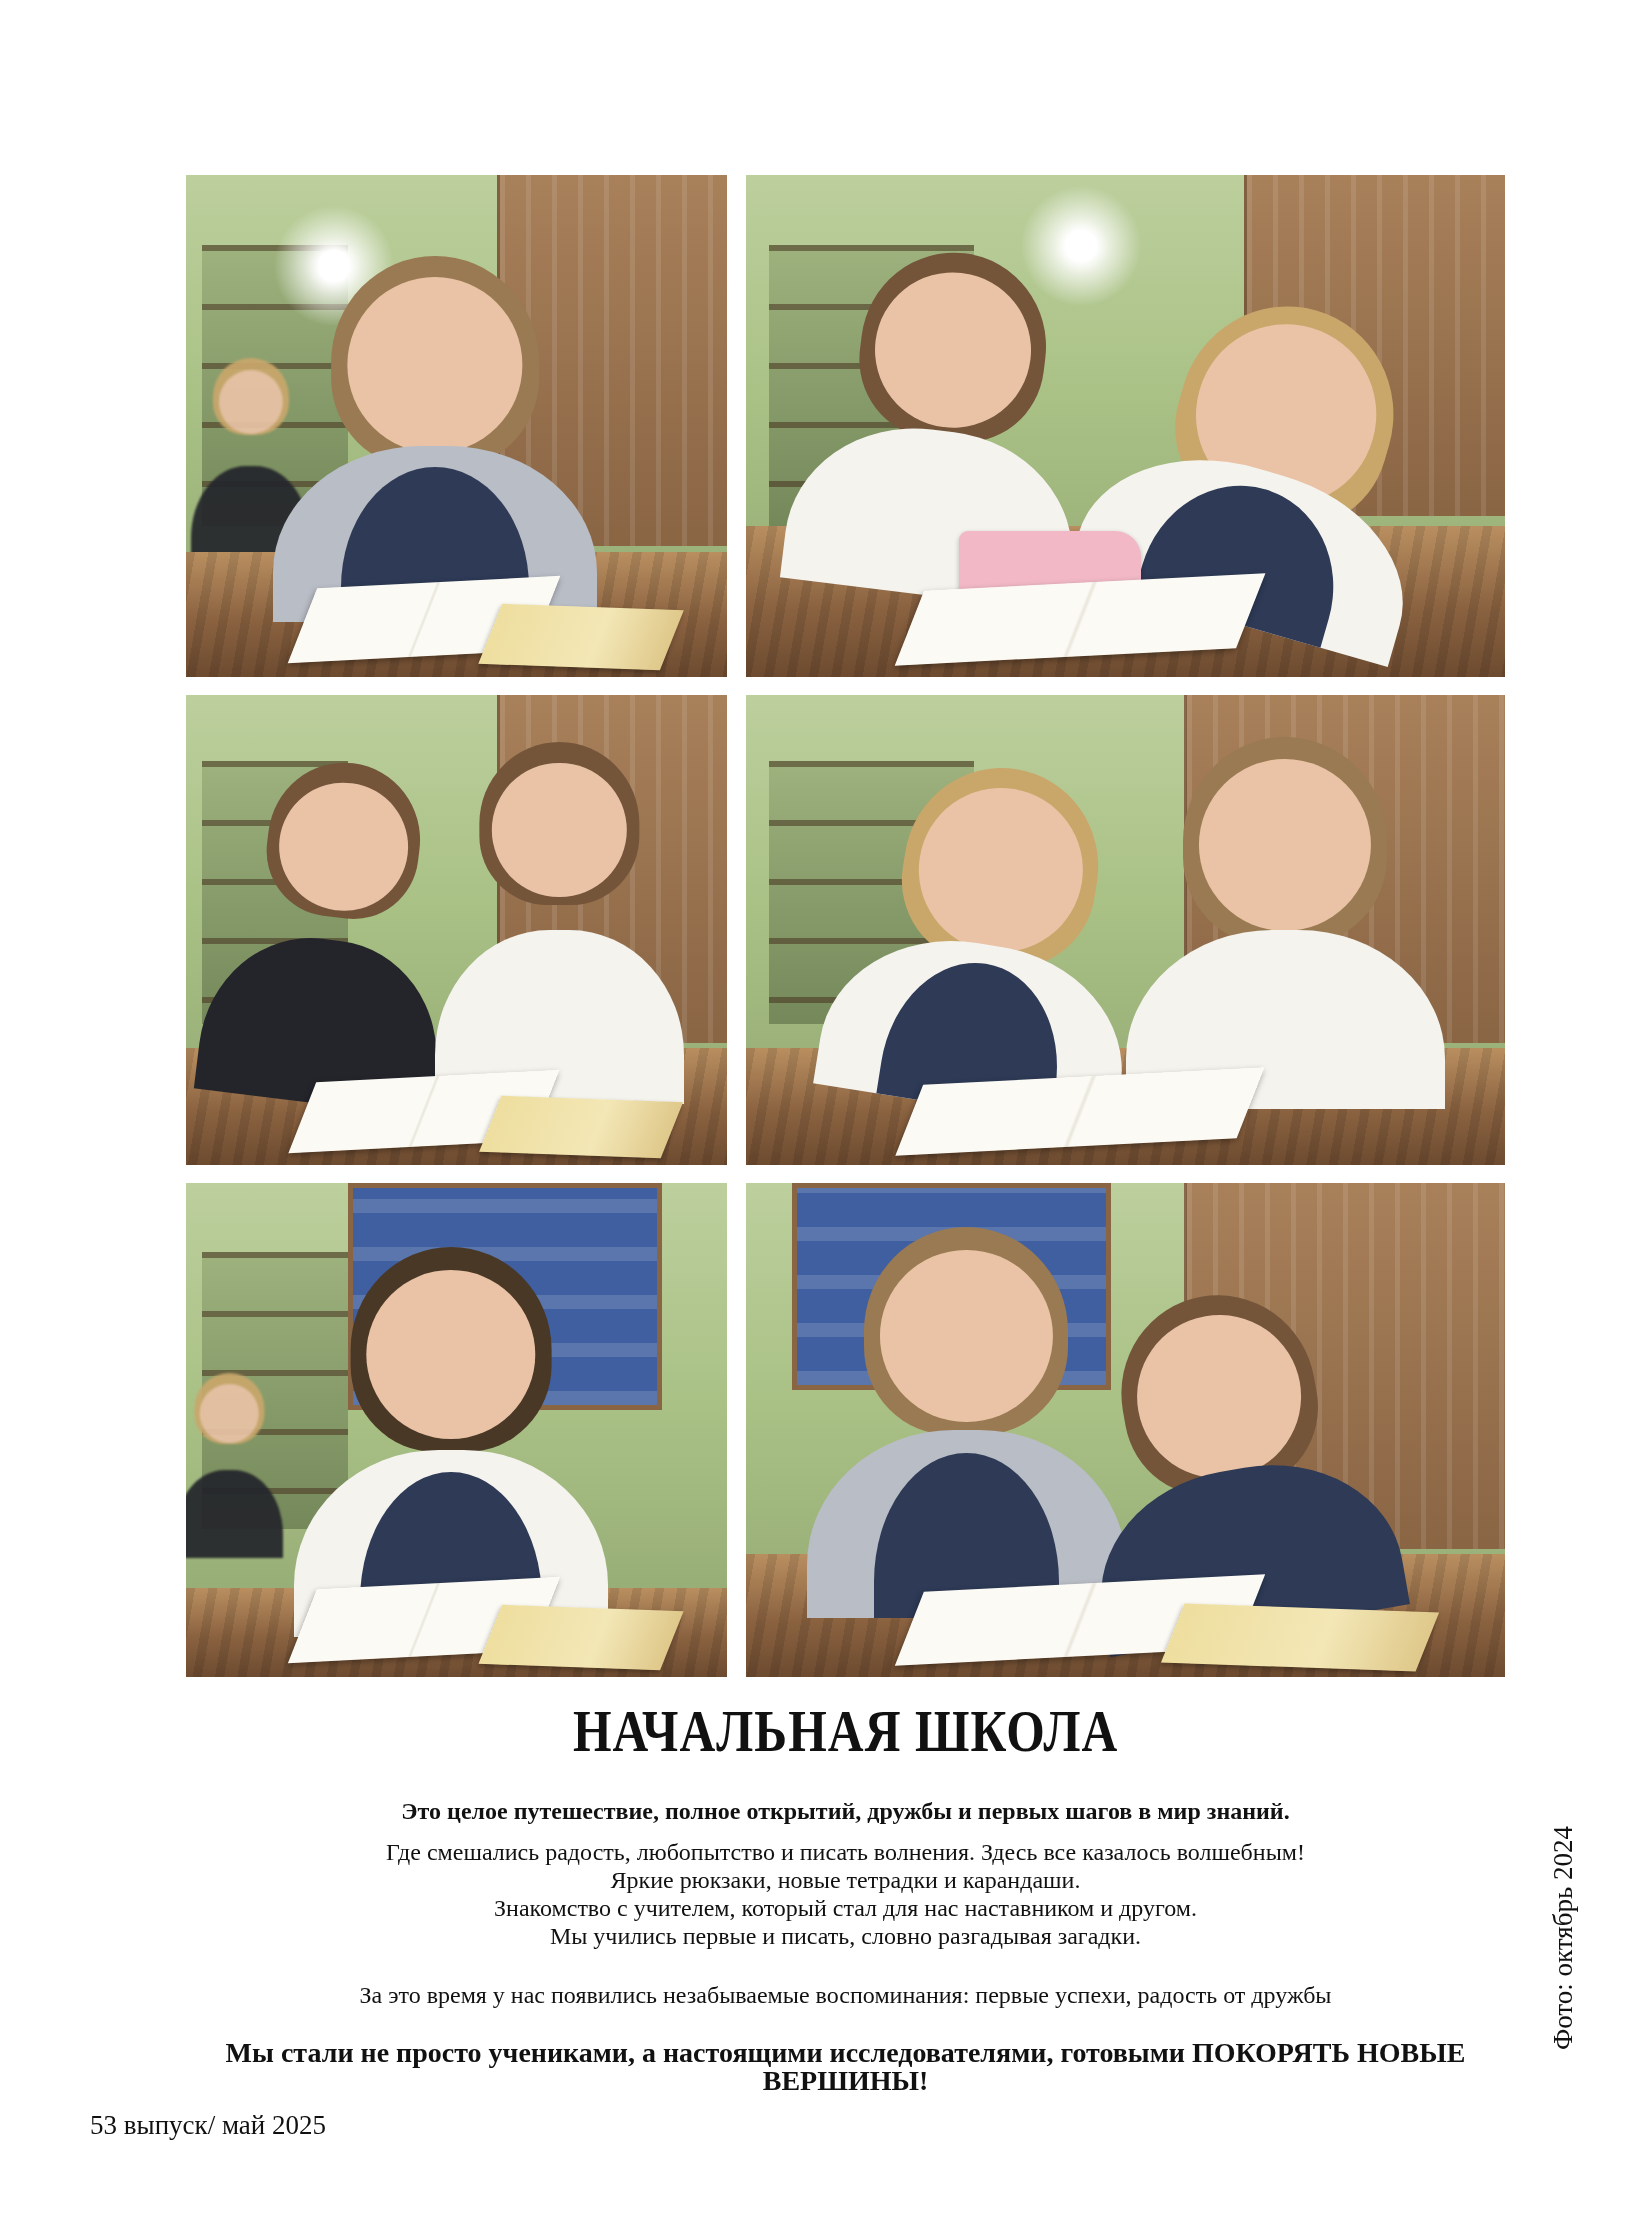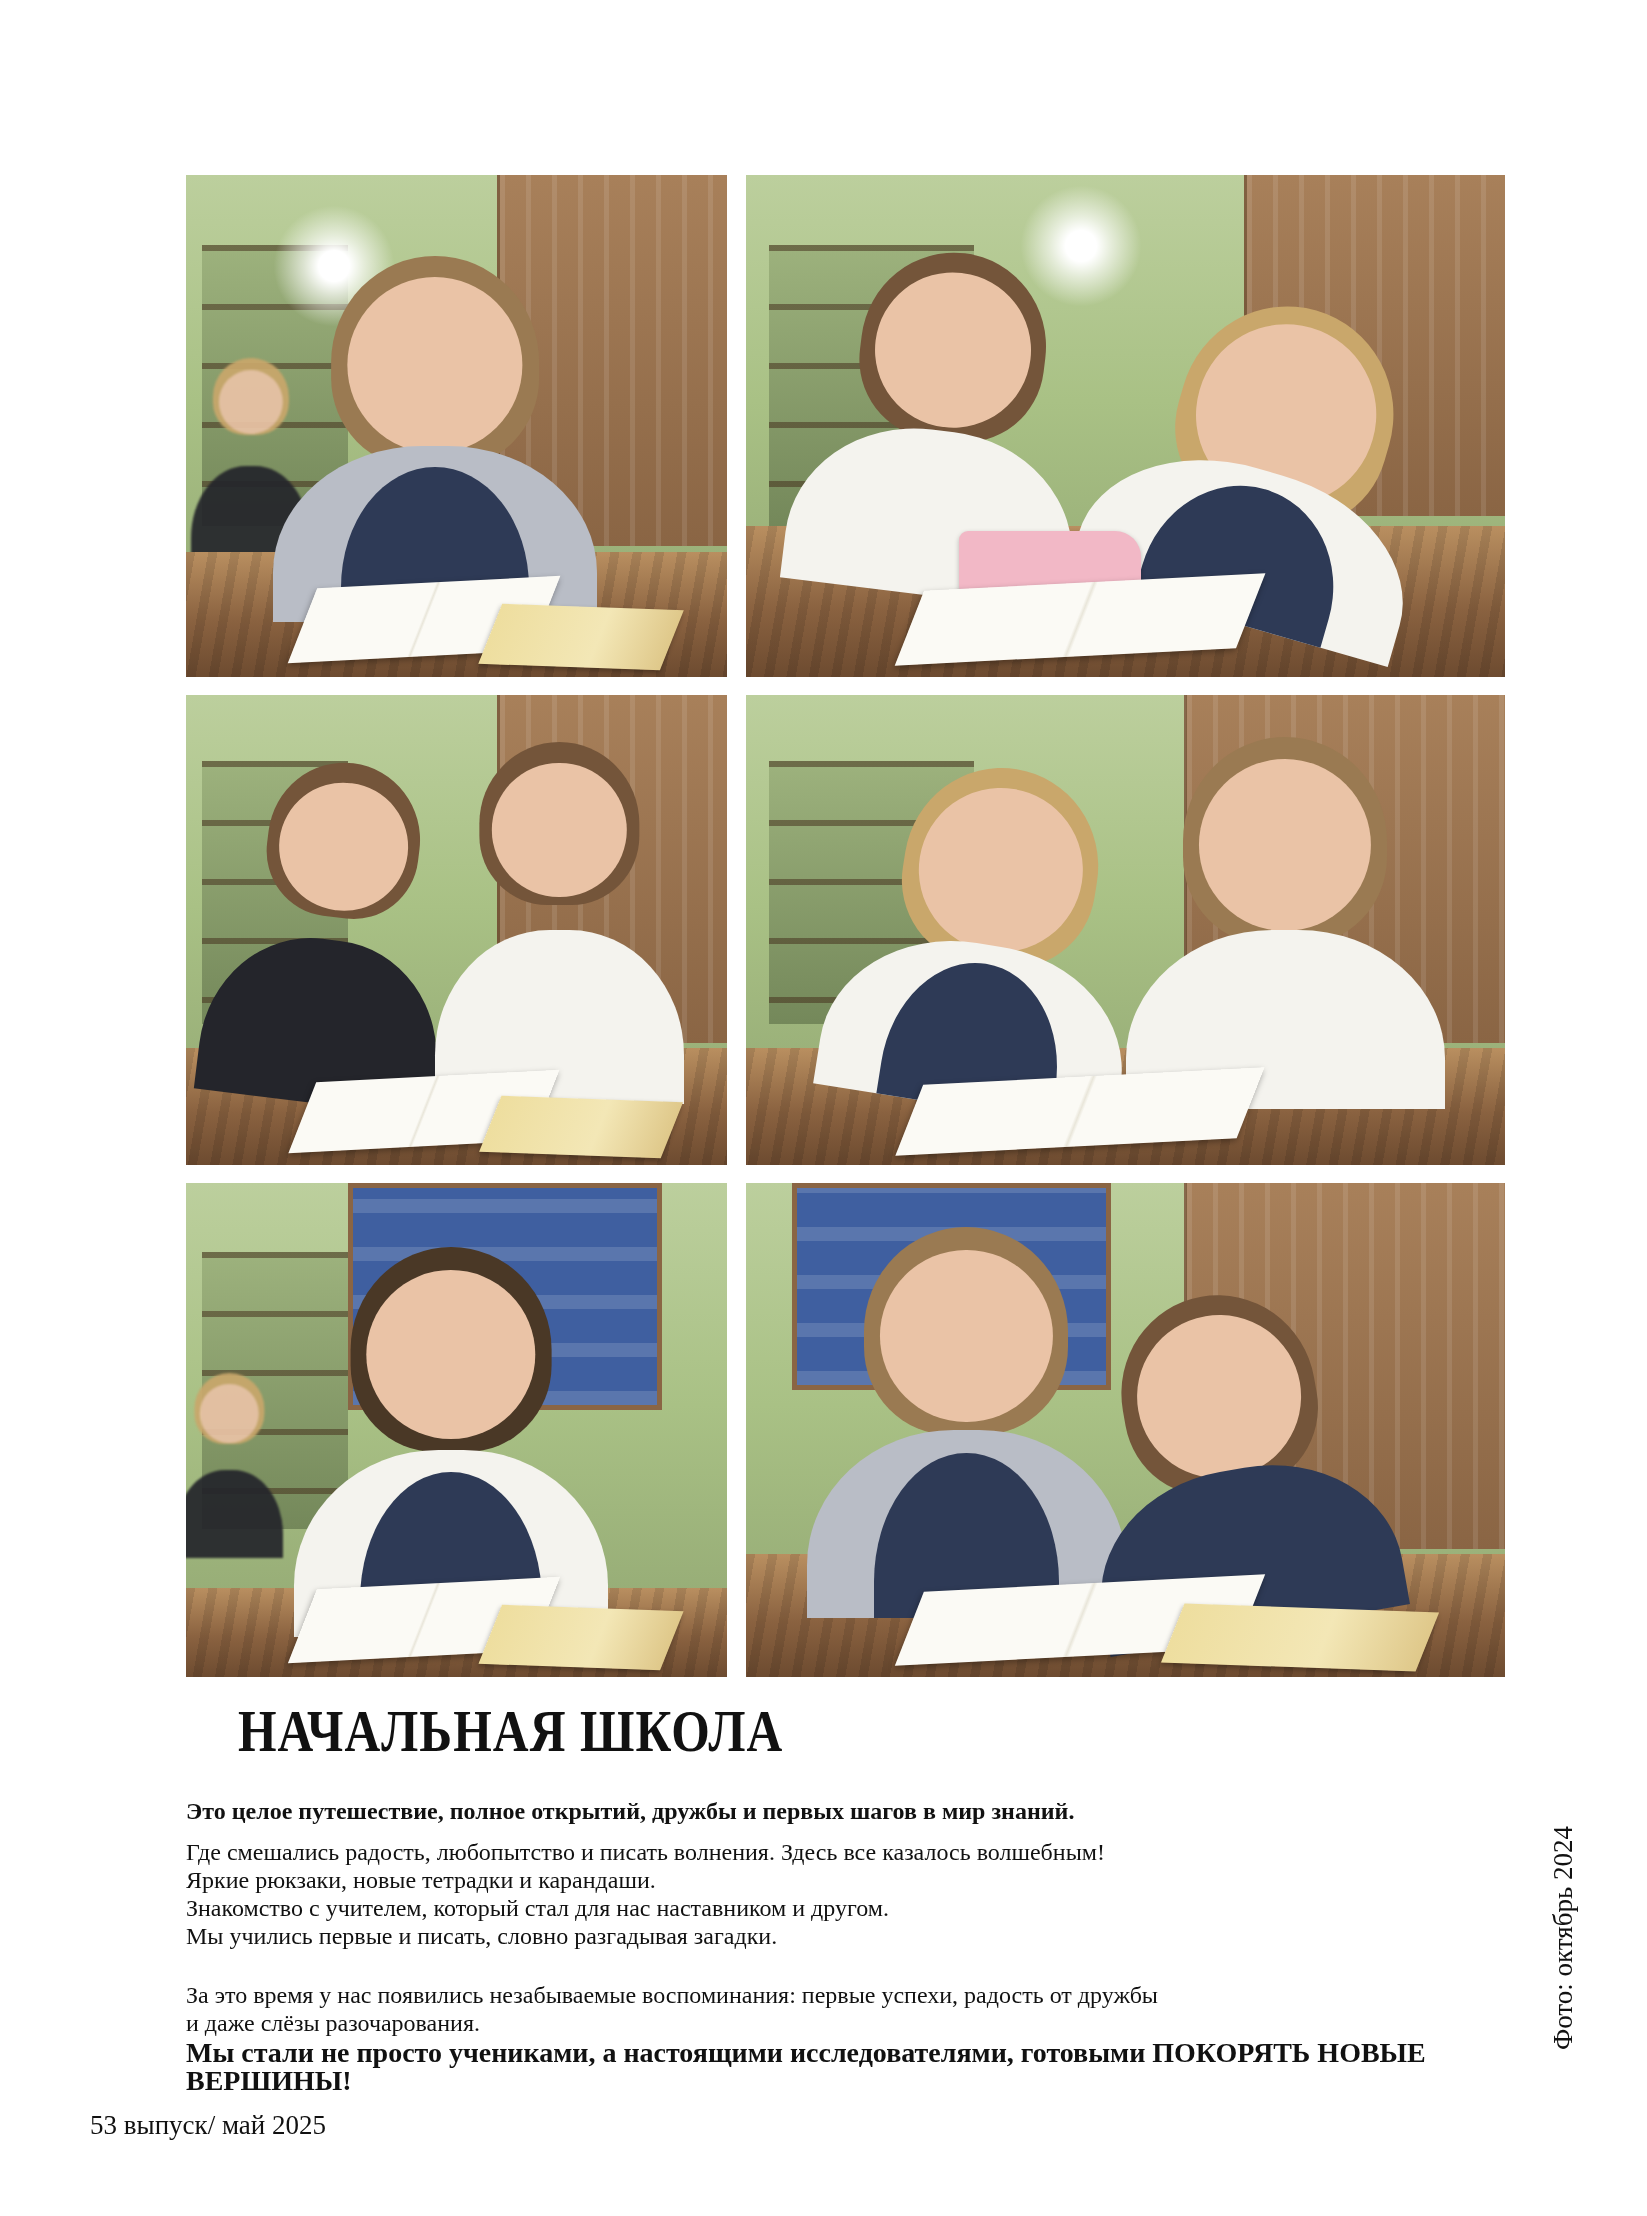--- a/index.html
+++ b/index.html
@@ -102,21 +102,21 @@
   .p4 .kidB{ left:50%; bottom:12%; width:42%; height:76%; }
   .p5 .board{ left:30%; top:0; width:58%; height:46%; }
   .p5 .desk{ height:18%; }
   .p5 .kidA{ left:20%; bottom:8%;  width:58%; height:76%; }
   .p5 .kidB{ left:-2%; top:40%;  width:20%; height:36%; }
   .p6 .board{ left:6%; top:0; width:42%; height:42%; }
   .p6 .kidA{ left:8%;  bottom:12%; width:42%; height:76%; }
   .p6 .kidB{ left:44%; bottom:9%;  width:40%; height:66%; transform:rotate(-10deg); }
 
   
-  .textcol{ position:absolute; left:186px; width:1319px; text-align:left; }
+  .textcol{ position:absolute; left:186px; width:1319px; text-align:center; }
   .title{
     top:1699px; font-size:59px; font-weight:700; line-height:64px; margin:0;
   }
   .title > span{ display:inline-block; transform:scaleX(.84); letter-spacing:1.3px; white-space:nowrap; }
   .lead{ top:1780px; font-size:24px; font-weight:700; line-height:28px;margin-top:17px; }
   .para1{ top:1838px; font-size:24px; line-height:28px; }
   .para2{ top:1981px; font-size:24px; line-height:28px; }
   .closing{ top:2039px; font-size:28px; font-weight:700; line-height:28px; }
 
   .credit{
@@ -263,21 +263,20 @@
 
   <div class="textcol para1">
     <div>Где смешались радость, любопытство и писать волнения. Здесь все казалось волшебным!</div>
     <div>Яркие рюкзаки, новые тетрадки и карандаши.</div>
     <div>Знакомство с учителем, который стал для нас наставником и другом.</div>
     <div>Мы учились первые и писать, словно разгадывая загадки.</div>
   </div>
 
   <div class="textcol para2">
     <div>За это время у нас появились незабываемые воспоминания: первые успехи, радость от дружбы</div>
-    <div>и даже слёзы разочарования.</div>
   </div>
 
   <div class="textcol closing">Мы стали не просто учениками, а настоящими исследователями, готовыми ПОКОРЯТЬ НОВЫЕ ВЕРШИНЫ!</div>
 
   <div class="credit">Фото: октябрь 2024</div>
 
   <div class="issue">53 выпуск/ май 2025</div>
 
 </div>
 

